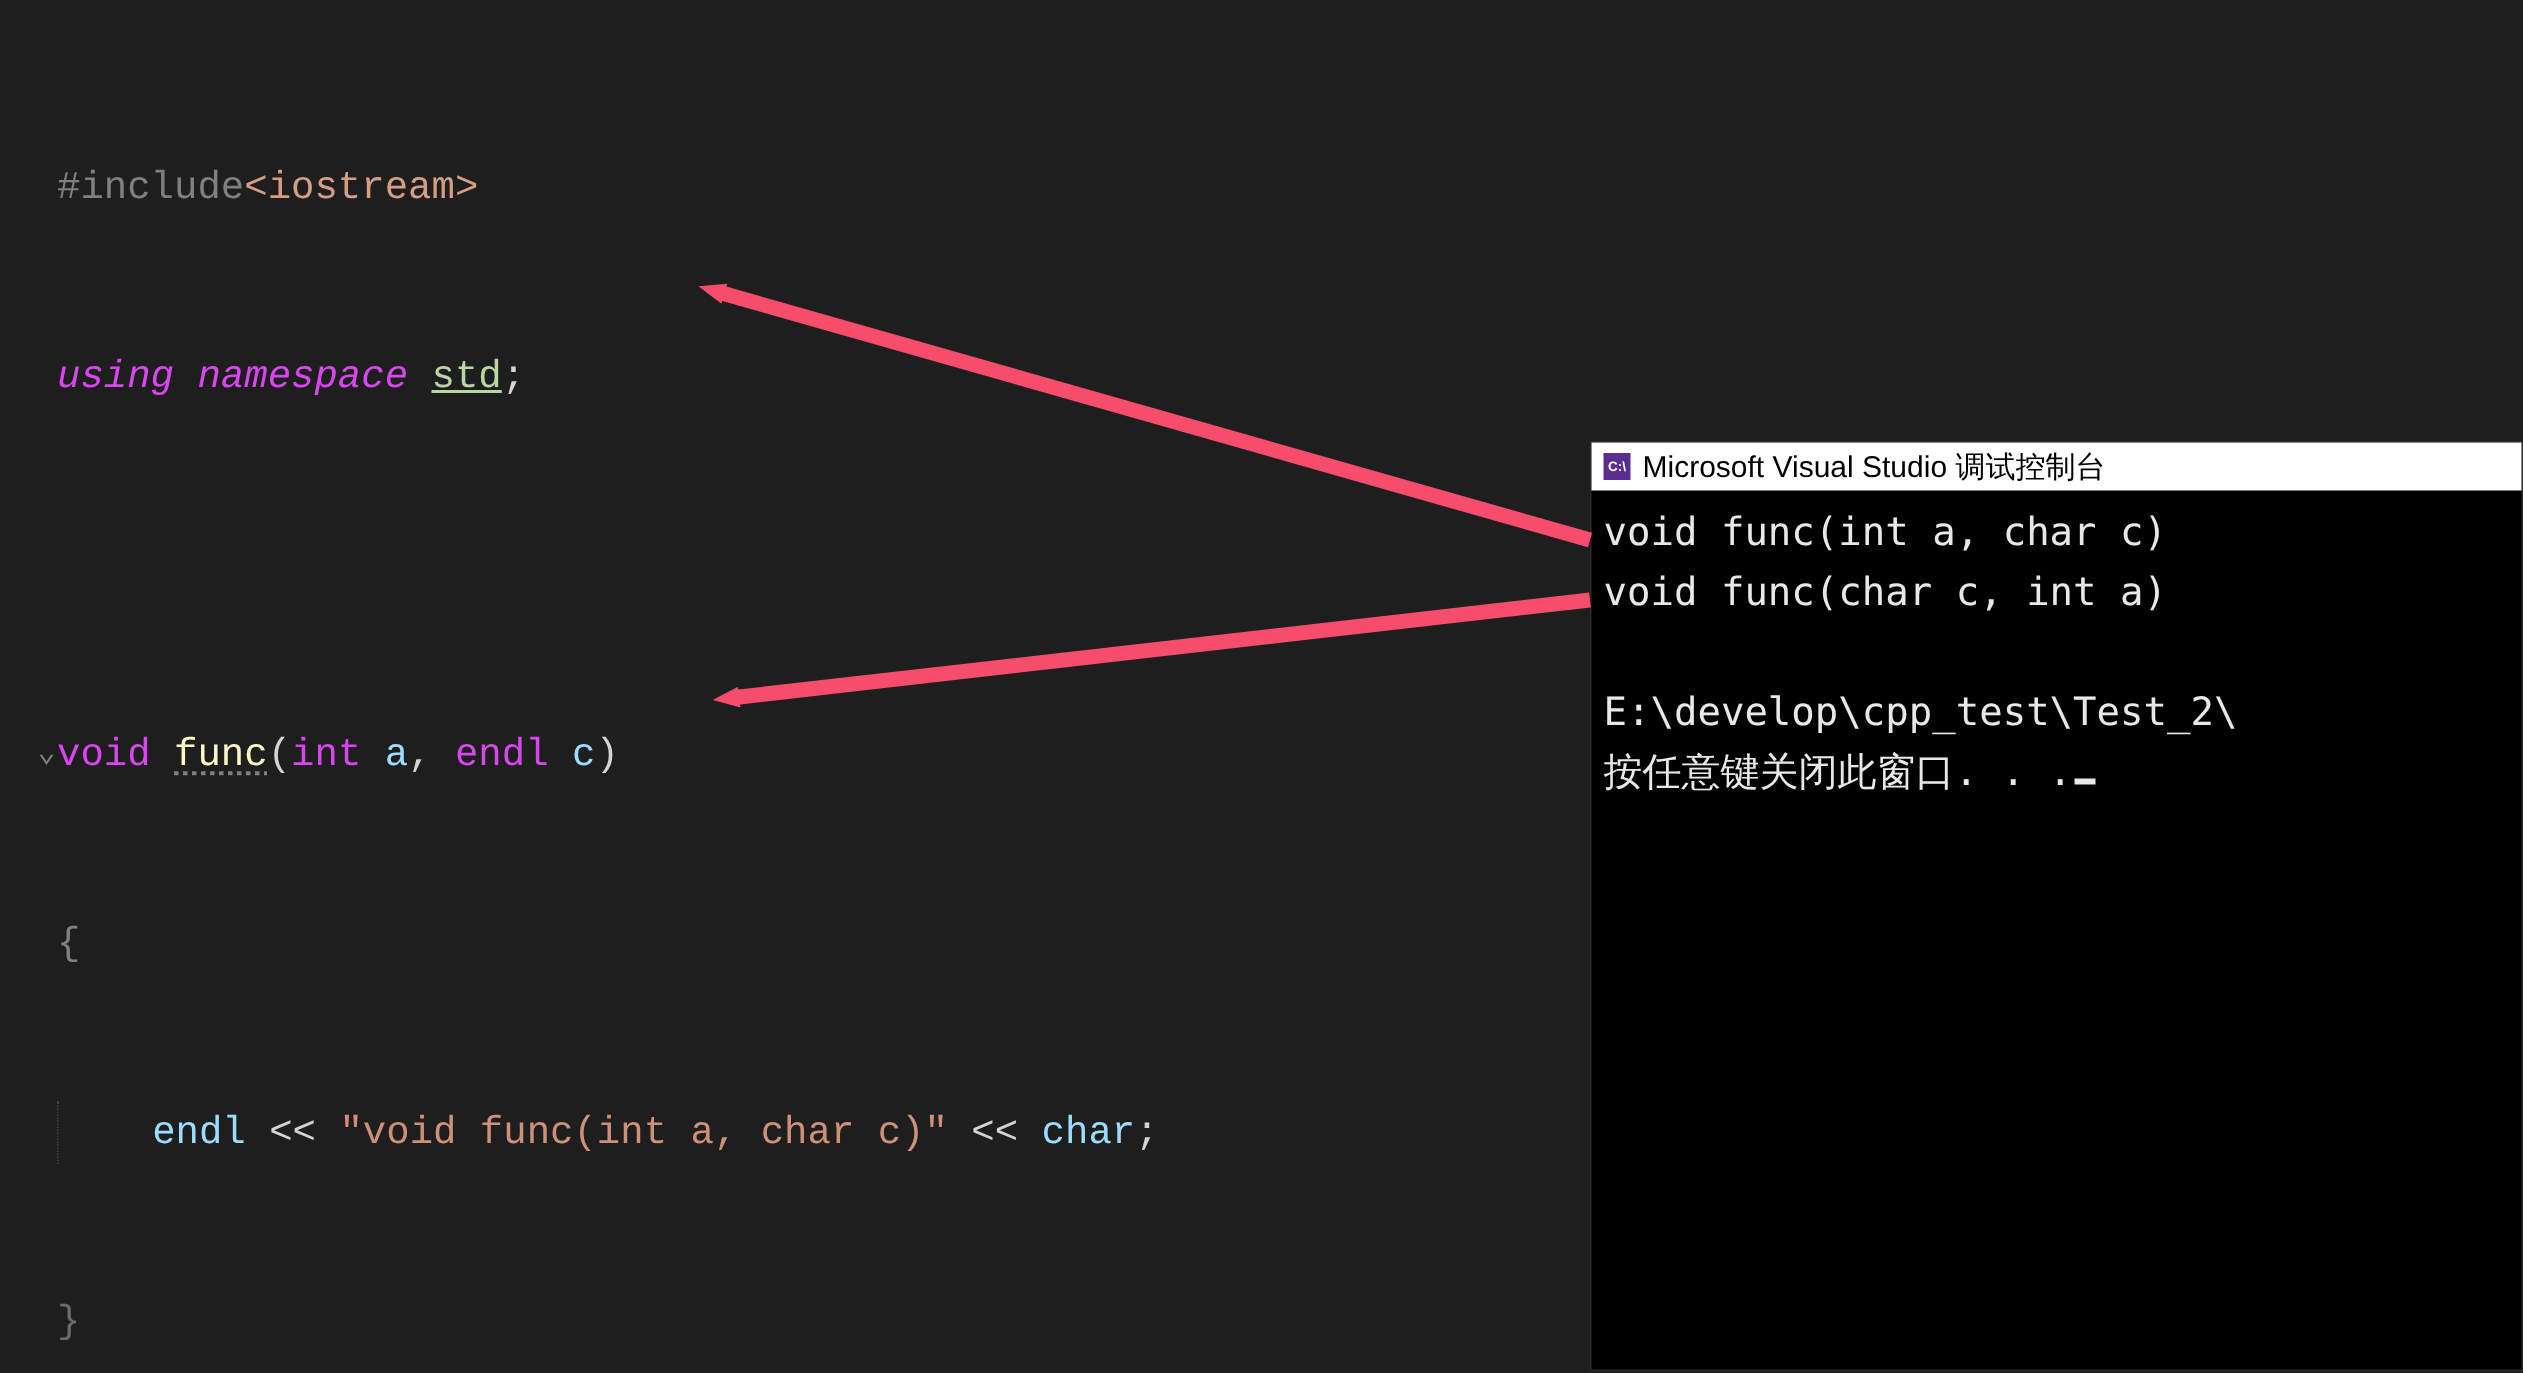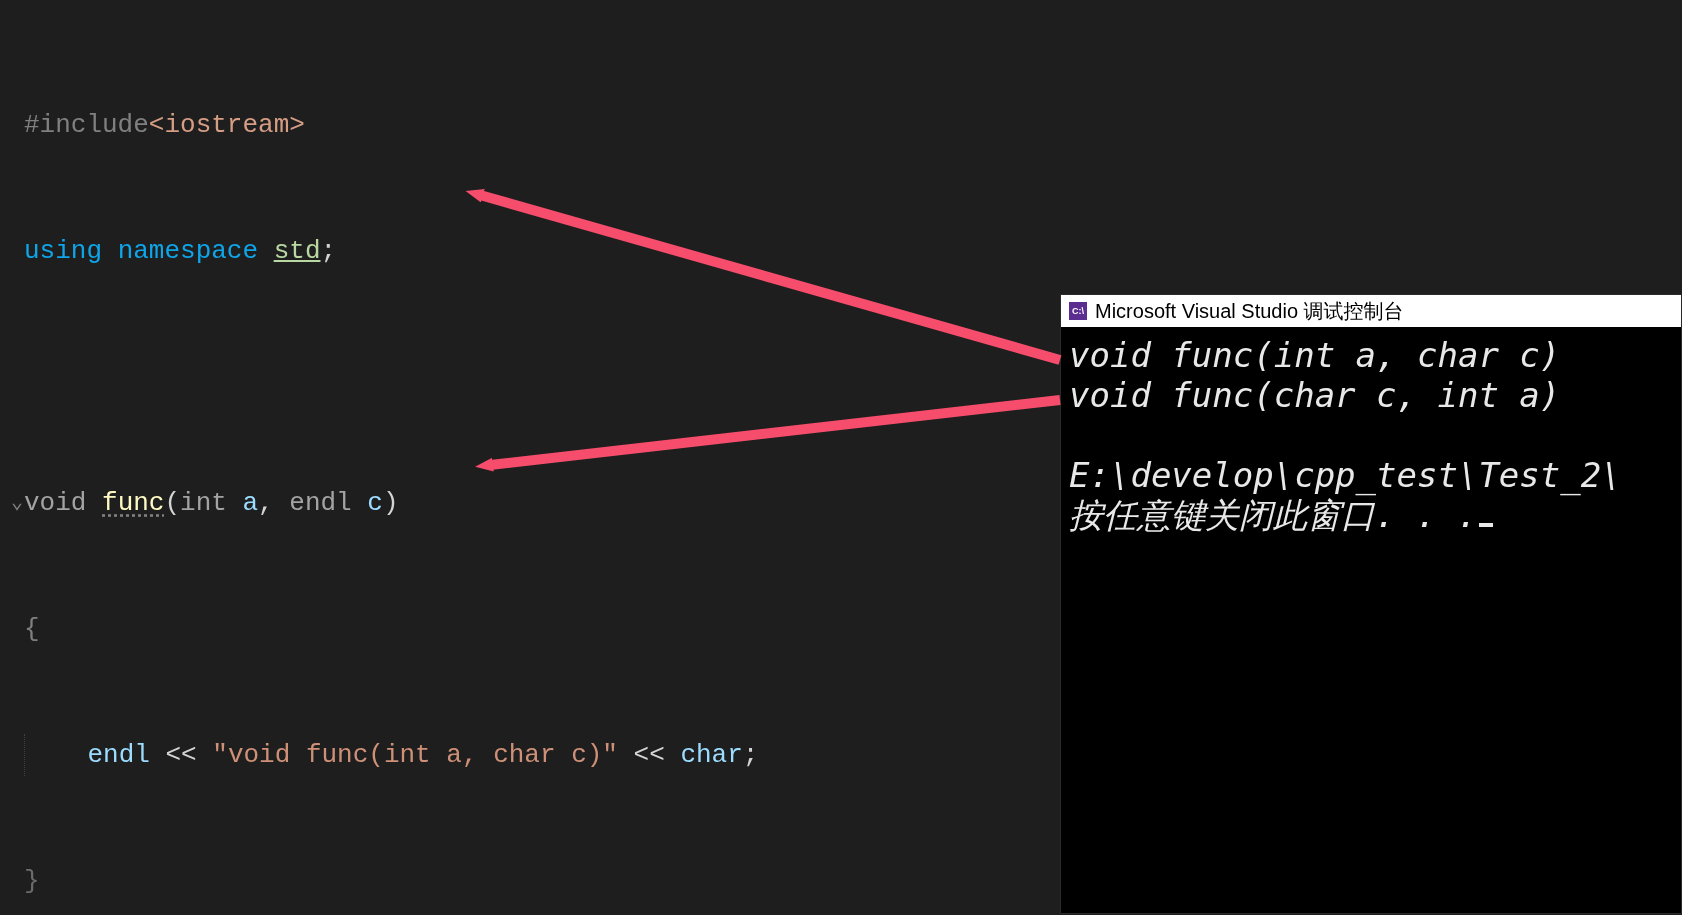--- a/index.html
+++ b/index.html
@@ -10,38 +10,38 @@
     font-family: 'Consolas', 'Courier New', monospace;
     position: relative;
     overflow: hidden;
   }
   .editor {
     position: absolute;
     top: 0;
     left: 0;
     width: 1682px;
     height: 915px;
-    padding: 20px 0 0 10px;
+    padding: 20px 0 0 24px;
     font-size: 26px;
     line-height: 42px;
     white-space: pre;
   }
   .gutter-marker {
     color: #808080;
     display: inline-block;
     width: 14px;
     text-align: center;
     font-size: 20px;
     vertical-align: top;
   }
   .code-line { display: block; }
   .preproc { color: #808080; }
   .include-path { color: #d69d85; }
-  .keyword-blue { color: #0ea5e9; }
-  .type { color: #a3a3a3; }
+  .keyword-blue { color: #d946ef; font-style: italic; }
+  .type { color: #d946ef; }
   .ident { color: #9cdcfe; }
   .func-name-underline { color: #fef9c3; text-decoration: underline dotted #808080; text-underline-offset: 4px; }
   .paren { color: #d4d4d4; }
   .punct { color: #d4d4d4; }
   .brace { color: #808080; }
   .string { color: #ce9178; }
   .namespace-name { color: #b8d7a3; text-decoration: underline; }
   .semi { color: #d4d4d4; }
   .dim-brace { color: #6b6b6b; }
   .indent-guide { border-left: 1px dotted #404040; }
@@ -78,24 +78,23 @@
   }
   .console-title-text {
     color: #000000;
     font-size: 20px;
     font-family: 'Microsoft YaHei', Arial, sans-serif;
   }
   .console-body {
     padding: 8px 8px;
     color: #e8e8e8;
     font-family: 'SimSun','NSimSun','Consolas',monospace;
-    font-size: 34px;
+    font-size: 26px;
     line-height: 40px;
     white-space: pre;
-    font-style: italic;
   }
   .cursor-block {
     display: inline-block;
     width: 14px;
     height: 4px;
     background: #e8e8e8;
     vertical-align: baseline;
     margin-left: 2px;
   }
 

